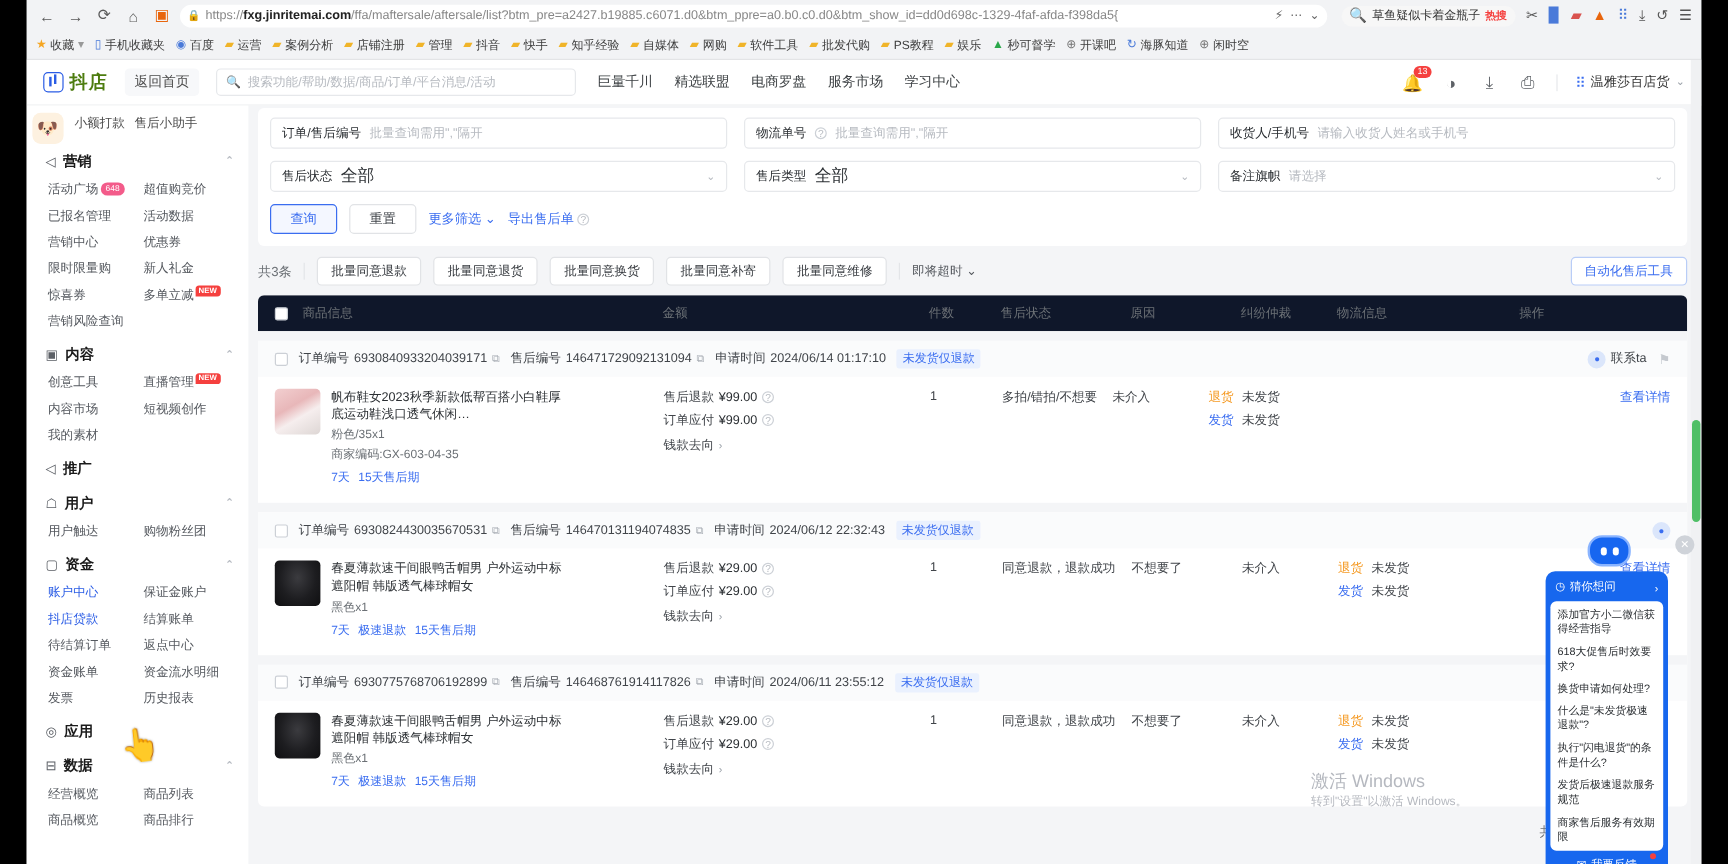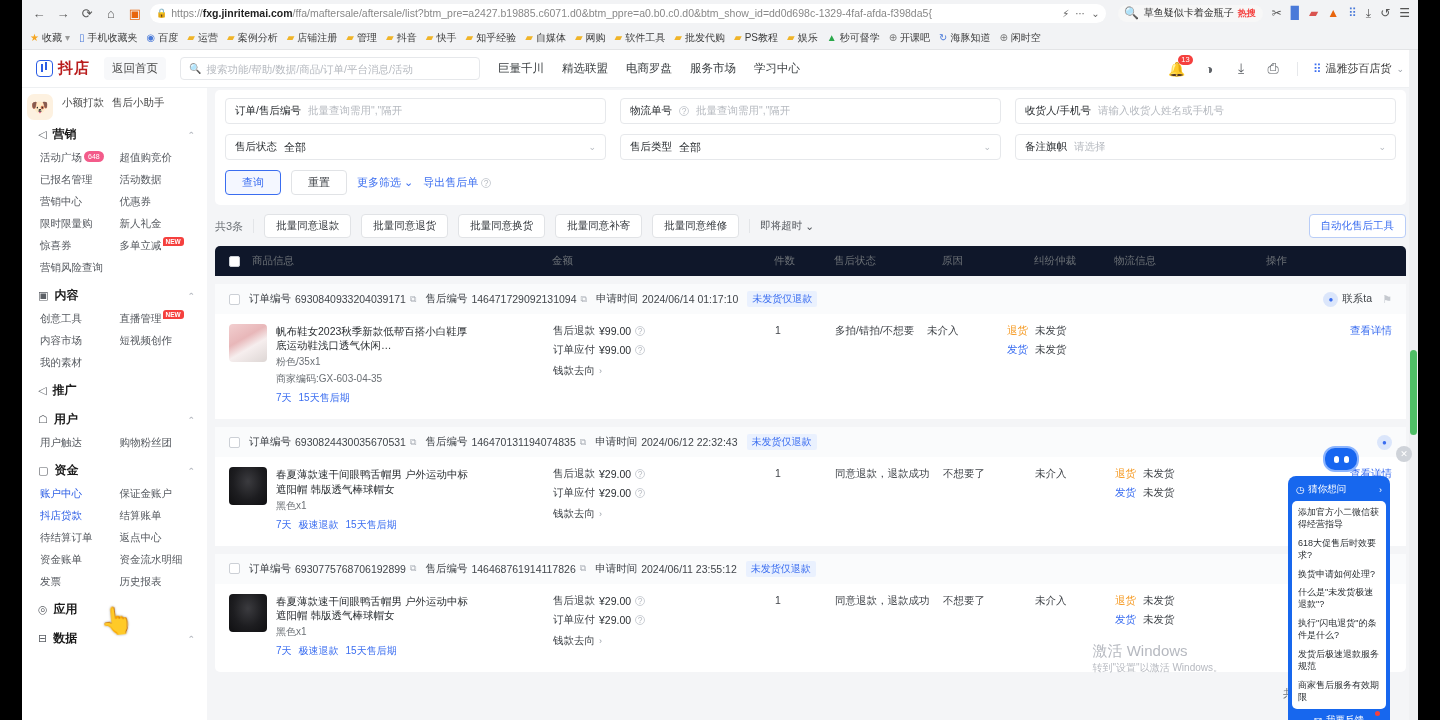--- a/index.html
+++ b/index.html
@@ -63,21 +63,21 @@
   }
   .logo { display: flex; align-items: center; gap: 5px; }
   .logo-mark {
     width: 17px; height: 17px; border: 1.8px solid #2a5ce5; border-radius: 4px;
     position: relative;
   }
   .logo-mark:after {
     content: ""; position: absolute; left: 4px; top: 3px; width: 2px; height: 8px;
     background: #2a5ce5; box-shadow: 4px -2px 0 0 #2a5ce5;
   }
-  .logo-text { font-size: 15px; font-weight: bold; color: #b91c1c; letter-spacing: 1px; }
+  .logo-text { font-size: 15px; font-weight: bold; color: #4d7c0f; letter-spacing: 1px; }
   .home-btn { font-size: 11.5px; color: #4c4c4c; padding: 4px 8px; border-radius: 4px; background:#f7f8fa;}
   .hd-search {
     width: 300px; height: 23px; border: 1px solid #e6e8eb; border-radius: 4px;
     display: flex; align-items: center; gap: 5px; padding: 0 8px; background: #fff;
   }
   .hd-search input {
     border: 0; outline: 0; font-size: 10.5px; color: #333; width: 100%;
     font-family: inherit; background: transparent;
   }
   .hd-search input::placeholder { color: #b6bac0; }
@@ -140,21 +140,21 @@
   .main { flex: 1 1 auto; padding: 0 12px 0 8px; overflow: hidden; position: relative; }
 
   .filter-card { background: #fff; border-radius: 5px; padding: 8px 10px 10px; margin-top: 2px;}
   .frow { display: flex; gap: 14px; margin-bottom: 10px; }
   .field {
     flex: 1 1 0; height: 26px; border: 1px solid #e6e8eb; border-radius: 4px;
     display: flex; align-items: center; padding: 12px 9px; gap: 7px; background: #fff;
     min-width: 0;
   }
   .field .lbl { font-size: 10.5px; color: #2b2f33; white-space: nowrap; }
-  .field .val { font-size: 11px; color: #2b2f33; }
+  .field .val { font-size: 14px; color: #2b2f33; }
   .field .ph { font-size: 10.5px; color: #b6bac0; overflow: hidden; white-space: nowrap; }
   .field .caret { margin-left: auto; color: #b6bac0; font-size: 9px; }
   .q-mark { font-size: 8.5px; color: #b6bac0; border: 1px solid #ccd0d6; border-radius: 50%;
     width: 10px; height: 10px; display: inline-flex; align-items: center; justify-content: center; }
 
   .btn-row { display: flex; align-items: center; gap: 10px; margin-top: 2px; }
   .btn {
     height: 25px; padding: 0 16px; border-radius: 4px; font-size: 11px;
     display: flex; align-items: center; justify-content: center;
   }
@@ -547,20 +547,26 @@
       <div class="sec">
         <span class="sico">◎</span>
         <span>应用</span>
       </div>
 
       <div class="sec">
         <span class="sico">⊟</span>
         <span>数据</span>
         <span class="chev">⌃</span>
       </div>
+      <div class="menu-grid">
+        <div class="mi">经营概览</div>
+        <div class="mi">商品列表</div>
+        <div class="mi">商品概览</div>
+        <div class="mi">商品排行</div>
+      </div>
     </div>
 
     <div class="main">
 
       <div class="filter-card">
         <div class="frow">
           <div class="field">
             <span class="lbl">订单/售后编号</span>
             <span class="ph">批量查询需用","隔开</span>
           </div>

